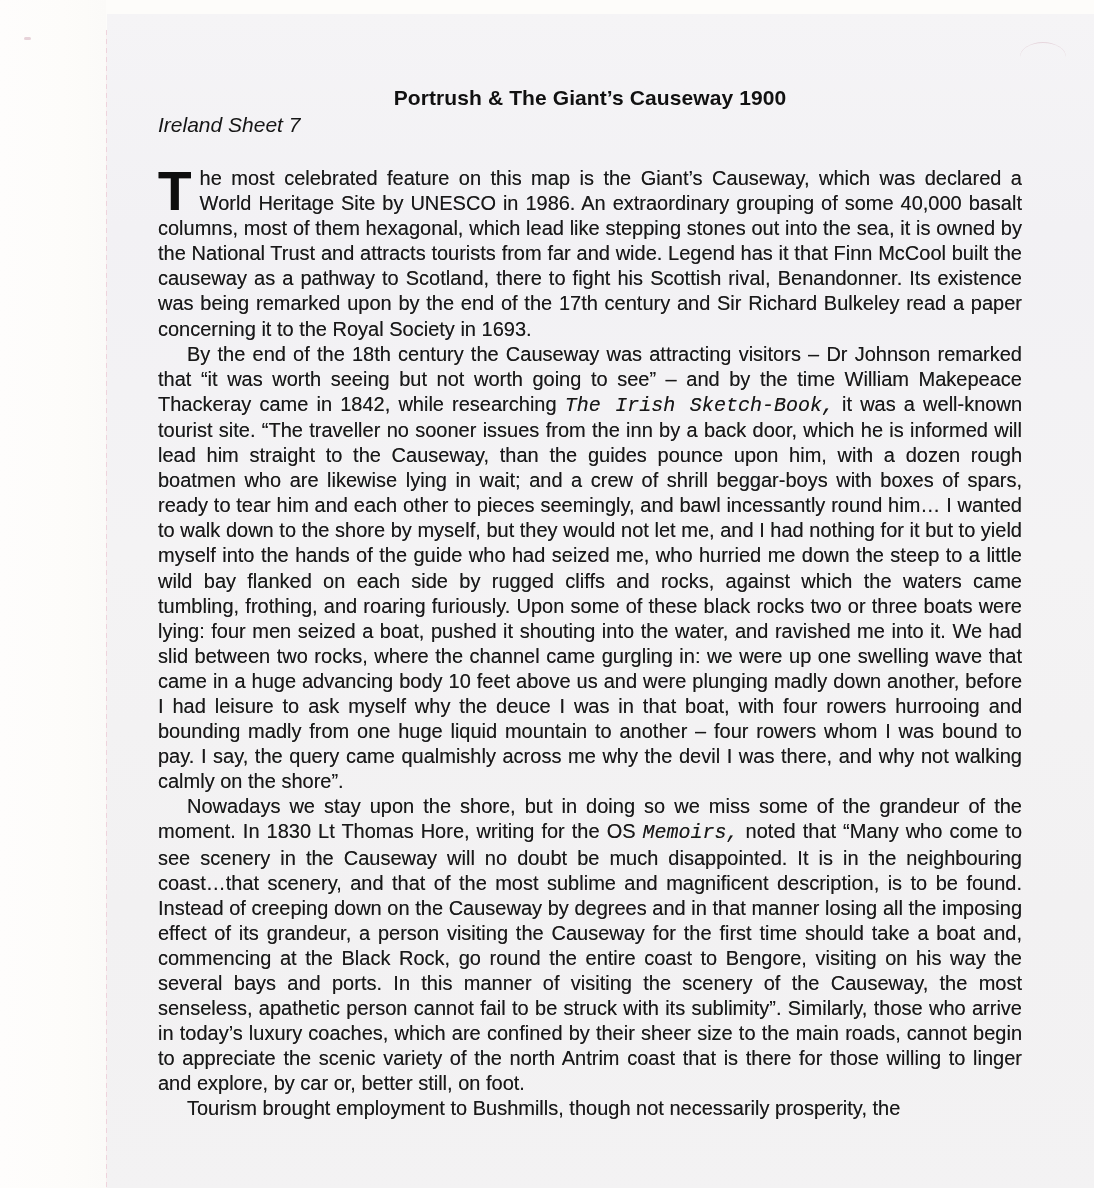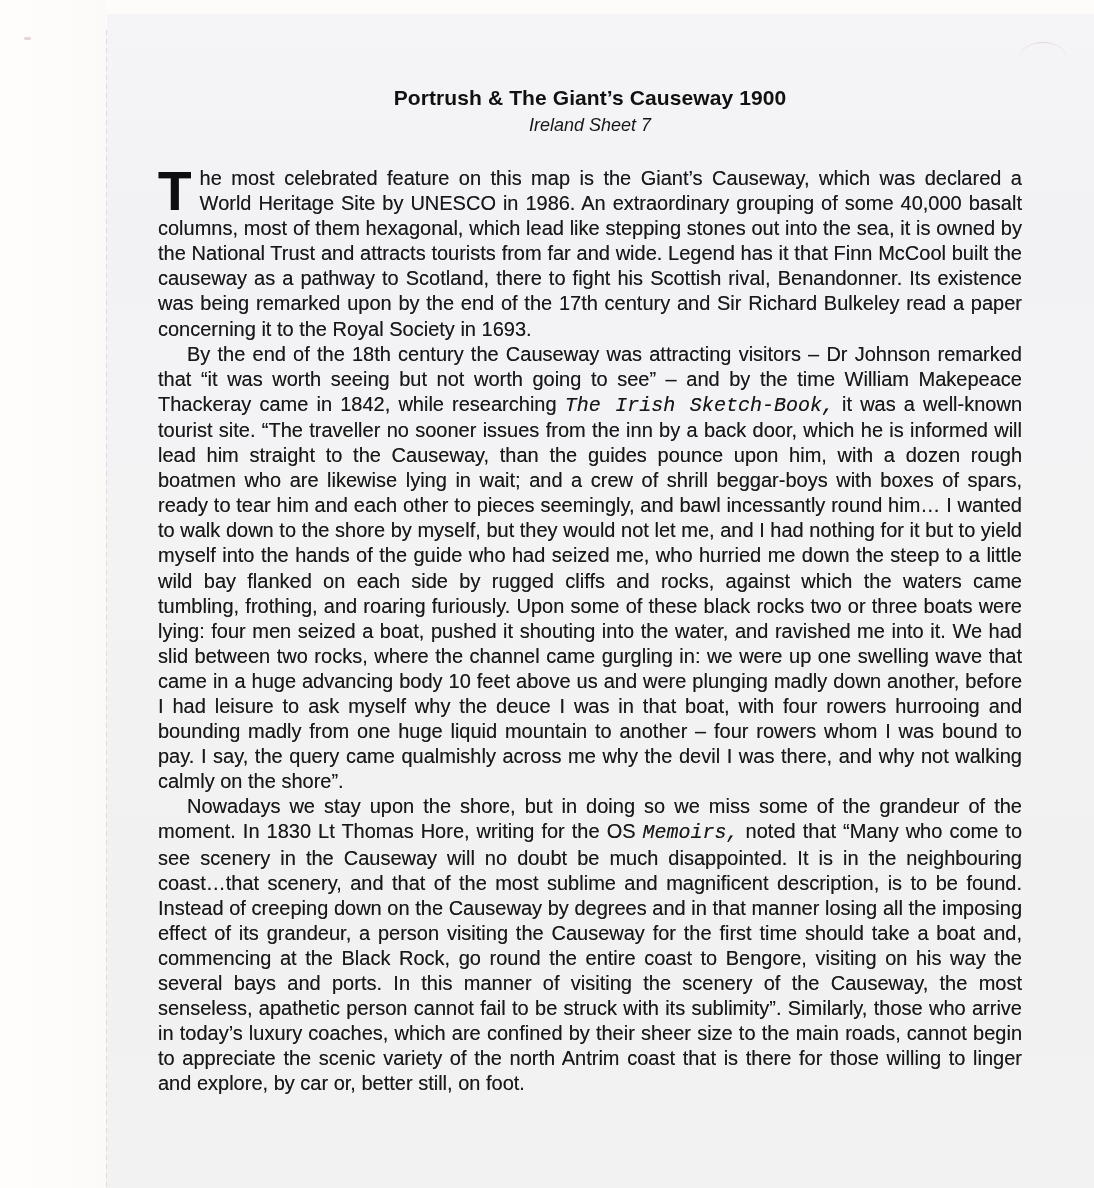--- a/index.html
+++ b/index.html
@@ -72,25 +72,25 @@
     margin: 72px 0 0 0;
     font-size: 21px;
     line-height: 24px;
     font-weight: bold;
     text-align: center;
     color: #111;
     letter-spacing: 0.1px;
   }
   .doc-subtitle {
     margin: 3px 0 0 0;
-    font-size: 18px;
+    font-size: 21px;
     line-height: 24px;
     font-weight: normal;
     font-style: italic;
-    text-align: center;
+    text-align: left;
     color: #161616;
   }
   p.body {
     margin: 0;
     font-size: 20px;
     line-height: 25.1px;
     text-align: justify;
     color: #181818;
     text-shadow: 0 0 0.4px rgba(20,20,20,0.55);
   }
@@ -125,16 +125,17 @@
 
       <h1 class="doc-title">Portrush &amp; The Giant’s Causeway 1900</h1>
       <h2 class="doc-subtitle">Ireland Sheet 7</h2>
 
       <p class="body first"><span class="dropcap">T</span><span>he most celebrated feature on this map is the Giant’s Causeway, which was declared a World Heritage Site by UNESCO in 1986. An extraordinary grouping of some 40,000 basalt columns, most of them hexagonal, which lead like stepping stones out into the sea, it is owned by the National Trust and attracts tourists from far and wide. Legend has it that Finn McCool built the causeway as a pathway to Scotland, there to fight his Scottish rival, Benandonner. Its existence was being remarked upon by the end of the 17th century and Sir Richard Bulkeley read a paper concerning it to the Royal Society in 1693.</span></p>
 
       <p class="body indent"><span>By the end of the 18th century the Causeway was attracting visitors – Dr Johnson remarked that “it was worth seeing but not worth going to see” – and by the time William Makepeace Thackeray came in 1842, while researching </span><em>The Irish Sketch-Book,</em><span> it was a well-known tourist site. “The traveller no sooner issues from the inn by a back door, which he is informed will lead him straight to the Causeway, than the guides pounce upon him, with a dozen rough boatmen who are likewise lying in wait; and a crew of shrill beggar-boys with boxes of spars, ready to tear him and each other to pieces seemingly, and bawl incessantly round him… I wanted to walk down to the shore by myself, but they would not let me, and I had nothing for it but to yield myself into the hands of the guide who had seized me, who hurried me down the steep to a little wild bay flanked on each side by rugged cliffs and rocks, against which the waters came tumbling, frothing, and roaring furiously. Upon some of these black rocks two or three boats were lying: four men seized a boat, pushed it shouting into the water, and ravished me into it. We had slid between two rocks, where the channel came gurgling in: we were up one swelling wave that came in a huge advancing body 10 feet above us and were plunging madly down another, before I had leisure to ask myself why the deuce I was in that boat, with four rowers hurrooing and bounding madly from one huge liquid mountain to another – four rowers whom I was bound to pay. I say, the query came qualmishly across me why the devil I was there, and why not walking calmly on the shore”.</span></p>
 
       <p class="body indent"><span>Nowadays we stay upon the shore, but in doing so we miss some of the grandeur of the moment. In 1830 Lt Thomas Hore, writing for the OS </span><em>Memoirs,</em><span> noted that “Many who come to see scenery in the Causeway will no doubt be much disappointed. It is in the neighbouring coast…that scenery, and that of the most sublime and magnificent description, is to be found. Instead of creeping down on the Causeway by degrees and in that manner losing all the imposing effect of its grandeur, a person visiting the Causeway for the first time should take a boat and, commencing at the Black Rock, go round the entire coast to Bengore, visiting on his way the several bays and ports. In this manner of visiting the scenery of the Causeway, the most senseless, apathetic person cannot fail to be struck with its sublimity”. Similarly, those who arrive in today’s luxury coaches, which are confined by their sheer size to the main roads, cannot begin to appreciate the scenic variety of the north Antrim coast that is there for those willing to linger and explore, by car or, better still, on foot.</span></p>
 
+      <p class="body indent"><span>Tourism brought employment to Bushmills, though not necessarily prosperity, the</span></p>
 
     </div>
   </div>
 </div>
 
 </body></html>

